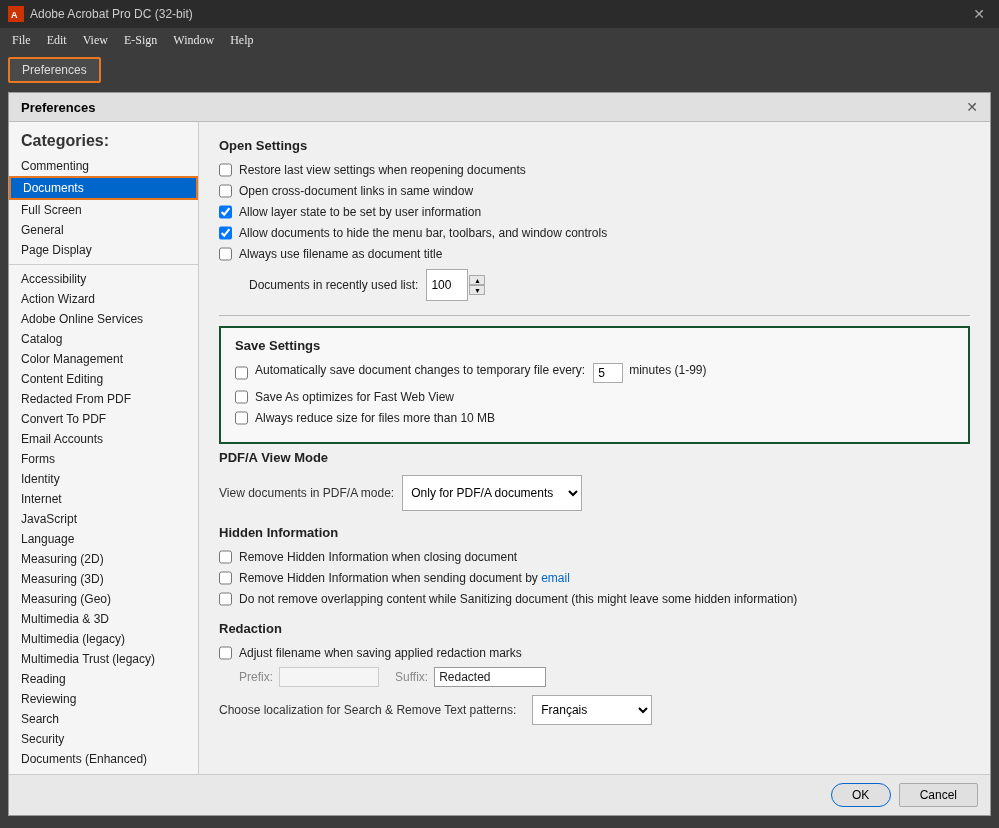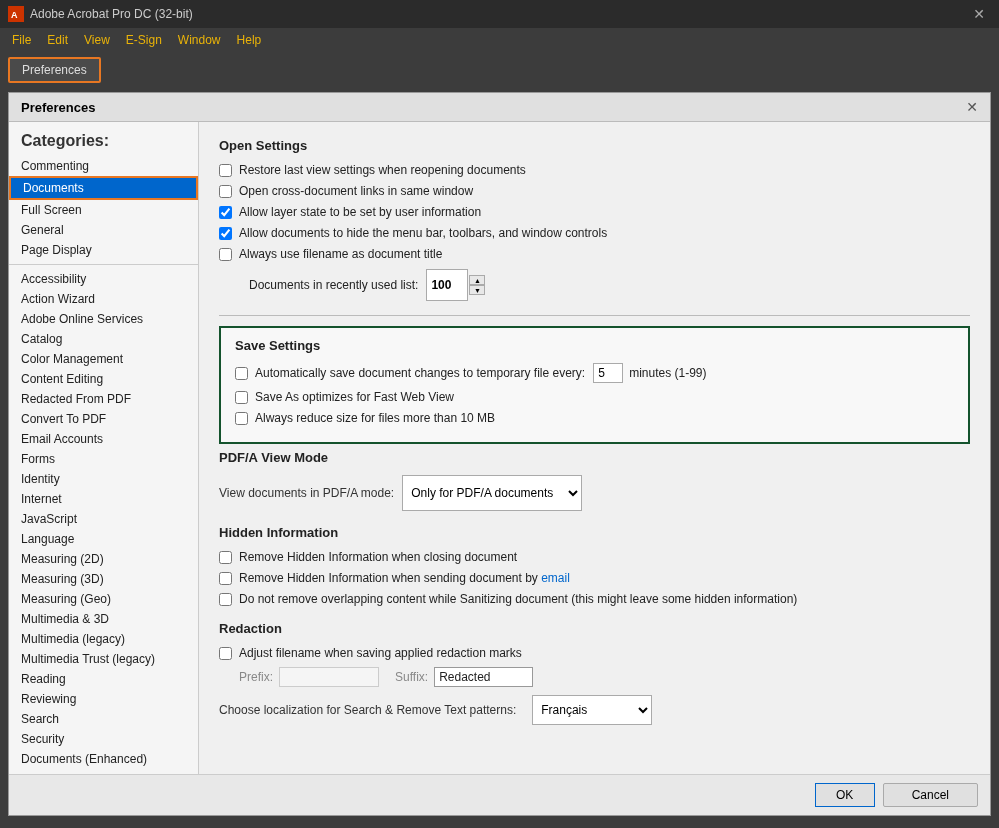--- a/index.html
+++ b/index.html
@@ -53,21 +53,22 @@
       height: 24px;
       display: flex;
       align-items: center;
       padding: 0 4px;
       color: #ddd;
       font-size: 12px;
     }
     .menu-bar .menu-item {
       padding: 2px 8px;
       cursor: pointer;
-      color: #eab308;
+      color: #e5e5e5;
+      font-family: Liberation Serif, serif;
     }
 
     
     .pref-bar {
       background: #3c3c3c;
       height: 36px;
       display: flex;
       align-items: center;
       padding: 4px 8px;
     }
@@ -157,21 +158,20 @@
 
     .section-title {
       font-size: 13px;
       font-weight: bold;
       color: #222;
       margin-bottom: 10px;
     }
 
     .checkbox-row {
       display: flex;
-      align-items: center;
       margin-bottom: 7px;
       font-size: 12px;
       color: #222;
     }
     .checkbox-row input[type="checkbox"] {
       margin-right: 7px;
       cursor: pointer;
     }
 
     .inline-row {
@@ -289,32 +289,32 @@
       display: flex;
       justify-content: flex-end;
       align-items: center;
       border-top: 1px solid #ccc;
       background: #e8e8e8;
       gap: 8px;
     }
     .btn-ok {
       background: #e0e0e0;
       border: 1px solid #0066cc;
-      border-radius: 0;
+      border-radius: 12px;
       padding: 4px 20px;
       font-size: 12px;
       cursor: pointer;
       color: #000;
       min-width: 60px;
     }
     .btn-cancel {
       background: #e0e0e0;
       border: 1px solid #aaa;
       border-radius: 2px;
-      padding: 4px 28px;
+      padding: 4px 20px;
       font-size: 12px;
       cursor: pointer;
       color: #000;
       min-width: 60px;
     }
 
     .link-text {
       color: #0066cc;
       text-decoration: none;
     }
@@ -417,21 +417,21 @@
           <label>Allow documents to hide the menu bar, toolbars, and window controls</label>
         </div>
         <div class="checkbox-row">
           <input type="checkbox" style="">
           <label>Always use filename as document title</label>
         </div>
 
         <div class="inline-row" style="margin-top:8px; margin-left: 30px;">
           <label>Documents in recently used list:</label>
           <div class="number-input-group">
-            <input type="text" value="100" style="width: 42px; height: 28px; border: 1px solid rgb(170, 170, 170); padding: 15px 4px; font-size: 12px; font-weight: bold;">
+            <input type="text" value="100" style="width: 42px; height: 28px; border: 1px solid rgb(170, 170, 170); padding: 15px 4px; font-size: 12px;">
             <div class="spinner">
               <button>▲</button>
               <button>▼</button>
             </div>
           </div>
         </div>
       </div>
 
       <hr class="divider-line">
 
@@ -488,21 +488,21 @@
       <div class="redaction-section">
         <div class="section-title">Redaction</div>
         <div class="checkbox-row">
           <input type="checkbox" style="">
           <label>Adjust filename when saving applied redaction marks</label>
         </div>
         <div class="prefix-suffix-row">
           <label>Prefix:</label>
           <input type="text" value="" style="width: 100px; height: 20px; border: 1px solid rgb(204, 204, 204); padding: 1px 4px; font-size: 12px; background: rgb(245, 245, 245); color: rgb(85, 85, 85);">
           <label class="suffix-label" style="margin-left:16px; margin-right:6px;">Suffix:</label>
-          <input type="text" value="Redacted" class="suffix-input-bordered" style="width: 99px; height: 20px; border: 1px solid rgb(153, 153, 153); padding: 1px 4px; font-size: 12px; background: white; color: rgb(34, 34, 34);">
+          <input type="text" value="Redacted" class="suffix-input-bordered" style="width: 112px; height: 20px; border: 1px solid rgb(153, 153, 153); padding: 1px 4px; font-size: 12px; background: white; color: rgb(34, 34, 34);">
         </div>
         <div class="dropdown-row" style="margin-top:8px;">
           <label>Choose localization for Search &amp; Remove Text patterns:</label>
           <select style="margin-left:8px; font-size:12px; padding:2px 4px; border:1px solid #aaa; background:white; min-width:120px; height:30px;">
             <option>Français</option>
             <option>English</option>
             <option>Deutsch</option>
             <option>Español</option>
             <option>Italiano</option>
           </select>

